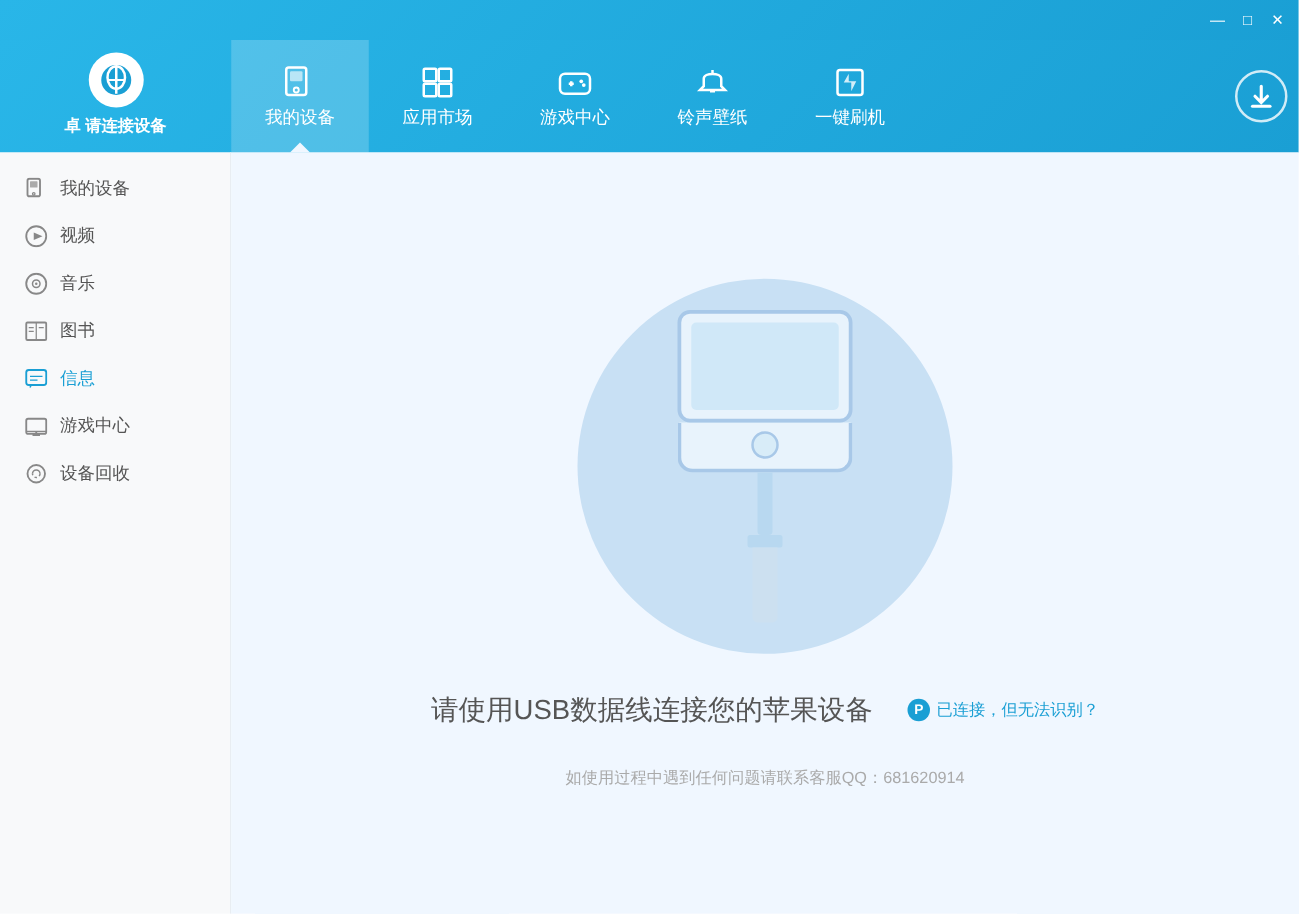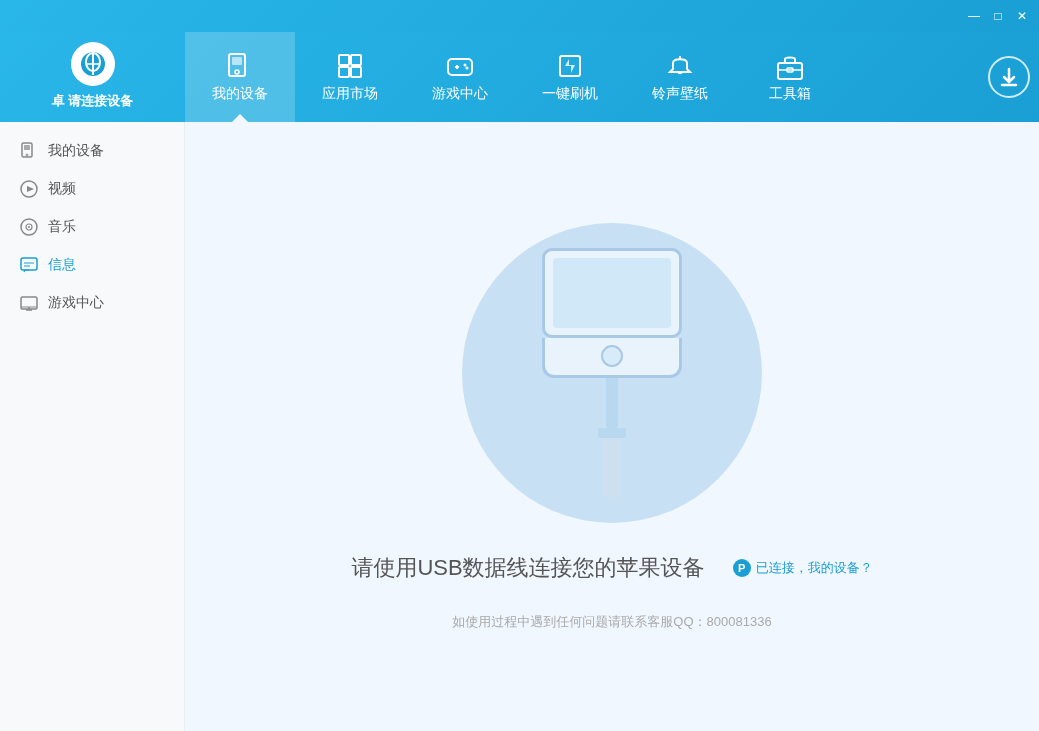--- a/index.html
+++ b/index.html
@@ -307,44 +307,35 @@
         <line x1="10" y1="16" x2="14" y2="16" stroke="white" stroke-width="2"></line>
         <line x1="12" y1="14" x2="12" y2="18" stroke="white" stroke-width="2"></line>
         <circle cx="20" cy="14" r="1.5" fill="white"></circle>
         <circle cx="22" cy="17" r="1.5" fill="white"></circle>
       </svg>
       <span>游戏中心</span>
     </div>
 
     <div class="nav-tab">
       <svg viewBox="0 0 30 30" fill="none">
-        <rect x="5" y="5" width="20" height="20" rx="2" stroke="white" stroke-width="2"></rect>
-        <path d="M10 15 L14 8 L14 14 L20 14 L16 22 L16 15 Z" fill="white" opacity="0.8"></path>
-      </svg>
-      <span>一键刷机</span>
-    </div>
-
-    <div class="nav-tab">
-      <svg viewBox="0 0 30 30" fill="none">
         <path d="M8 12 C8 7 22 7 22 12 L22 18 L25 21 L5 21 L8 18 Z" stroke="white" stroke-width="2" fill="none"></path>
         <line x1="13" y1="22" x2="17" y2="22" stroke="white" stroke-width="2"></line>
         <line x1="15" y1="5" x2="15" y2="8" stroke="white" stroke-width="2"></line>
       </svg>
       <span>铃声壁纸</span>
     </div>
 
     <div class="nav-tab">
       <svg viewBox="0 0 30 30" fill="none">
-        <rect x="3" y="12" width="24" height="16" rx="2" stroke="white" stroke-width="2"></rect>
-        <path d="M10 12 L10 8 C10 6 20 6 20 8 L20 12" stroke="white" stroke-width="2" fill="none"></path>
-        <line x1="3" y1="19" x2="27" y2="19" stroke="white" stroke-width="1.5"></line>
-        <rect x="12" y="17" width="6" height="4" rx="1" stroke="white" stroke-width="1.5" fill="none"></rect>
-      </svg>
-      <span>工具箱</span>
-    </div>
+        <rect x="5" y="5" width="20" height="20" rx="2" stroke="white" stroke-width="2"></rect>
+        <path d="M10 15 L14 8 L14 14 L20 14 L16 22 L16 15 Z" fill="white" opacity="0.8"></path>
+      </svg>
+      <span>一键刷机</span>
+    </div>
+
   </div>
 
   <div class="download-btn">
     <div class="download-circle">
       <svg width="22" height="22" viewBox="0 0 22 22">
         <path d="M11 3 L11 15 M6 11 L11 16 L16 11" stroke="white" stroke-width="2.5" fill="none" stroke-linecap="round"></path>
         <line x1="4" y1="19" x2="18" y2="19" stroke="white" stroke-width="2.5" stroke-linecap="round"></line>
       </svg>
     </div>
   </div>
@@ -381,20 +372,32 @@
       <div class="sidebar-item-icon">
         <svg viewBox="0 0 18 18" fill="none">
           <circle cx="9" cy="9" r="8" stroke="#888" stroke-width="1.5"></circle>
           <circle cx="9" cy="9" r="3" stroke="#888" stroke-width="1.2"></circle>
           <circle cx="9" cy="9" r="1" fill="#888"></circle>
         </svg>
       </div>
       <span>音乐</span>
     </div>
 
+    <div class="sidebar-item">
+      <div class="sidebar-item-icon">
+        <svg viewBox="0 0 18 18" fill="none">
+          <rect x="1" y="2" width="16" height="14" rx="1" stroke="#888" stroke-width="1.5"></rect>
+          <line x1="9" y1="2" x2="9" y2="16" stroke="#888" stroke-width="1"></line>
+          <line x1="3" y1="6" x2="7" y2="6" stroke="#888" stroke-width="1"></line>
+          <line x1="3" y1="9" x2="7" y2="9" stroke="#888" stroke-width="1"></line>
+          <line x1="11" y1="6" x2="15" y2="6" stroke="#888" stroke-width="1"></line>
+        </svg>
+      </div>
+      <span>图书</span>
+    </div>
 
     <div class="sidebar-item active">
       <div class="sidebar-item-icon">
         <svg viewBox="0 0 18 18" fill="none">
           <rect x="1" y="2" width="16" height="12" rx="2" stroke="#1a9fd4" stroke-width="1.5"></rect>
           <path d="M4 16 L5 14 L9 14" stroke="#1a9fd4" stroke-width="1.2" fill="none"></path>
           <line x1="4" y1="7" x2="14" y2="7" stroke="#1a9fd4" stroke-width="1"></line>
           <line x1="4" y1="10" x2="10" y2="10" stroke="#1a9fd4" stroke-width="1"></line>
         </svg>
       </div>
@@ -407,20 +410,30 @@
         <svg viewBox="0 0 18 18" fill="none">
           <rect x="1" y="3" width="16" height="12" rx="1.5" stroke="#888" stroke-width="1.5"></rect>
           <line x1="1" y1="13" x2="17" y2="13" stroke="#888" stroke-width="1"></line>
           <line x1="9" y1="13" x2="9" y2="16" stroke="#888" stroke-width="1.5"></line>
           <line x1="6" y1="16" x2="12" y2="16" stroke="#888" stroke-width="1.5"></line>
         </svg>
       </div>
       <span>游戏中心</span>
     </div>
 
+    <div class="sidebar-item">
+      <div class="sidebar-item-icon">
+        <svg viewBox="0 0 18 18" fill="none">
+          <circle cx="9" cy="9" r="7" stroke="#888" stroke-width="1.5"></circle>
+          <path d="M6 9 A3 3 0 0 1 12 9" stroke="#888" stroke-width="1.2" fill="none"></path>
+          <path d="M12 9 A3 3 0 0 1 6 9" stroke="#888" stroke-width="1.2" fill="none" stroke-dasharray="2 2"></path>
+        </svg>
+      </div>
+      <span>设备回收</span>
+    </div>
   </div>
 
   <div class="content">
 
     <div class="device-circle">
       <div class="device-illustration">
         <div class="phone-body">
           <div class="phone-screen"></div>
         </div>
         <div class="phone-bottom">
@@ -429,19 +442,19 @@
         <div style="width:12px;height:50px;background:#b8d8f0;border-radius:0 0 3px 3px;"></div>
         <div style="width:28px;height:10px;background:#b8d8f0;border-radius:2px;"></div>
         <div style="width:20px;height:60px;background:#cce0f0;border-radius:0 0 4px 4px;"></div>
       </div>
     </div>
 
     <div class="connect-message">
       <span class="connect-text">请使用USB数据线连接您的苹果设备</span>
       <div class="connect-link">
         <div class="connect-link-icon">P</div>
-        <span>已连接，我的设备？</span>
-      </div>
-    </div>
-
-    <div class="support-text">如使用过程中遇到任何问题请联系客服QQ：800081336</div>
+        <span>已连接，但无法识别？</span>
+      </div>
+    </div>
+
+    <div class="support-text">如使用过程中遇到任何问题请联系客服QQ：681620914</div>
   </div>
 </div>
 
 </body></html>

